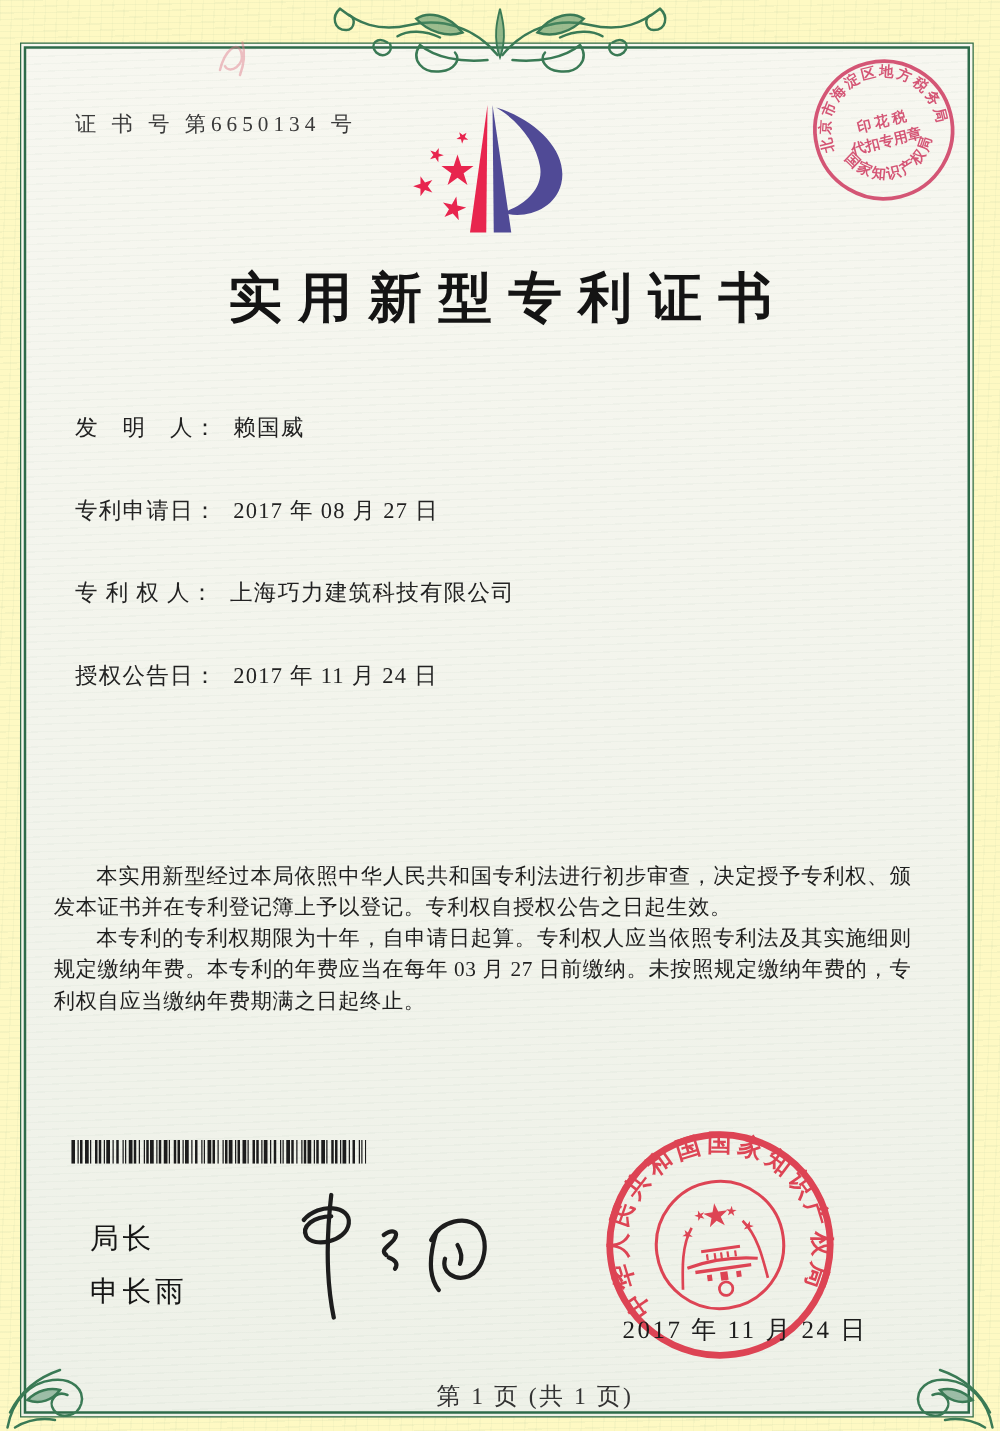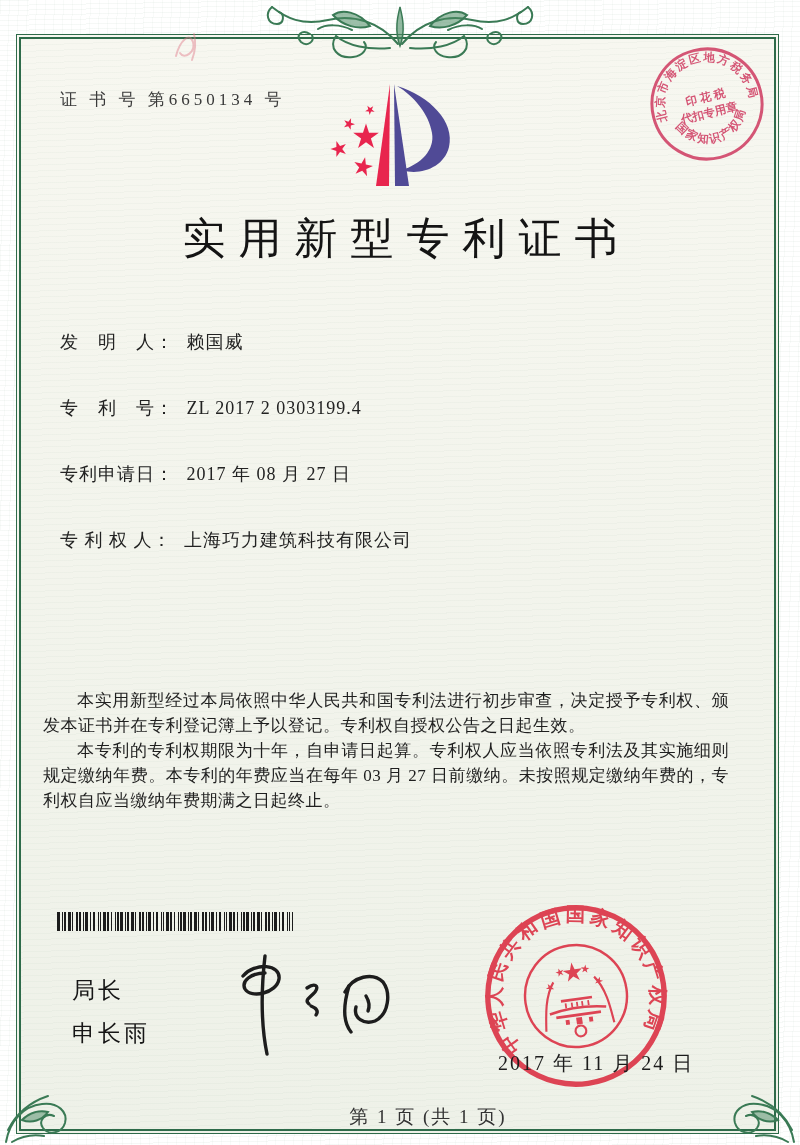--- a/index.html
+++ b/index.html
@@ -1,18 +1,18 @@
 <!DOCTYPE html>
 <html><head>
 <meta charset="utf-8">
 <style>
   html,body{margin:0;padding:0;background:#d8ddd2;}
   .page{
     position:relative;width:800px;height:1145px;margin:0 auto;overflow:hidden;
-    background:#ffffff;
+    background:#fef9c3;
     font-family:"Liberation Serif","DejaVu Serif",serif;
     color:#2a2a2a;
   }
   .page::before{
     content:"";position:absolute;inset:0;pointer-events:none;z-index:0;
     background:
       repeating-linear-gradient(179deg, rgba(120,160,132,0.07) 0 1px, transparent 1px 5px),
       repeating-linear-gradient(92deg, rgba(120,160,132,0.05) 0 1px, transparent 1px 9px);
   }
   .frame{position:absolute;left:16px;top:34px;width:761px;height:1098px;
@@ -25,21 +25,21 @@
   .corner{position:absolute;width:74px;height:58px;z-index:2;}
   .corner-bl{left:2px;top:1086px;}
   .corner-br{right:2px;top:1086px;transform:scaleX(-1);}
   .cert-no{position:absolute;left:60px;top:88px;z-index:2;
     font-size:17px;letter-spacing:4px;color:#3a3a3a;}
   .artifact{position:absolute;left:168px;top:26px;width:44px;height:44px;z-index:2;opacity:.45;}
   .logo{position:absolute;left:318px;top:80px;width:164px;height:130px;z-index:2;}
   .tax-seal{position:absolute;left:645px;top:42px;width:124px;height:124px;z-index:3;
     transform:rotate(-14deg);opacity:.85;color:#cf3a60;}
   .title{position:absolute;left:0;top:210px;width:100%;margin:0;z-index:2;
-    font-size:43px;font-weight:400;letter-spacing:13px;text-indent:13px;
+    font-size:43px;font-weight:700;letter-spacing:13px;text-indent:13px;
     text-align:center;color:#141414;}
   .fields{position:absolute;left:60px;top:330px;z-index:2;}
   .field-row{height:24px;margin-bottom:42px;font-size:18px;letter-spacing:1px;white-space:nowrap;}
   .f-label{color:#222;}
   .f-value{margin-left:7px;color:#222;}
   .paras{position:absolute;left:43px;top:688px;width:686px;z-index:2;}
   .paras p{margin:0;font-size:17px;line-height:25px;letter-spacing:.5px;
     text-indent:2em;text-align:justify;color:#1f1f1f;}
   .barcode{position:absolute;left:57px;top:912px;z-index:2;}
   .signer{position:absolute;left:72px;top:975px;z-index:2;font-size:23px;letter-spacing:3px;color:#161616;}
@@ -135,30 +135,30 @@
   </svg>
 
   <h1 class="title">实用新型专利证书</h1>
 
   <div class="fields">
     <div class="field-row">
       <span class="f-label">发　明　人：</span>
       <span class="f-value">赖国威</span>
     </div>
     <div class="field-row">
-      <span class="f-label">专　利　号：</span>
-      <span class="f-value">ZL 2017 2 0303199.4</span>
-    </div>
-    <div class="field-row">
       <span class="f-label">专利申请日：</span>
       <span class="f-value">2017 年 08 月 27 日</span>
     </div>
     <div class="field-row">
       <span class="f-label">专 利 权 人：</span>
       <span class="f-value">上海巧力建筑科技有限公司</span>
+    </div>
+    <div class="field-row">
+      <span class="f-label">授权公告日：</span>
+      <span class="f-value">2017 年 11 月 24 日</span>
     </div>
   </div>
 
   <div class="paras">
     <p>本实用新型经过本局依照中华人民共和国专利法进行初步审查，决定授予专利权、颁发本证书并在专利登记簿上予以登记。专利权自授权公告之日起生效。</p>
     <p>本专利的专利权期限为十年，自申请日起算。专利权人应当依照专利法及其实施细则规定缴纳年费。本专利的年费应当在每年 03 月 27 日前缴纳。未按照规定缴纳年费的，专利权自应当缴纳年费期满之日起终止。</p>
   </div>
 
   <svg class="barcode" width="236" height="19">
     <line x1="0" y1="9.5" x2="236" y2="9.5" stroke="#1c1c1c" stroke-width="19" stroke-dasharray="3 2 1 1 2 2 3 1 1 3 2 1 2 2 1 1 3 2 1 2 2 3 1 1 1 2 3 1 2 2 1 3 1 1 2 1"></line>

